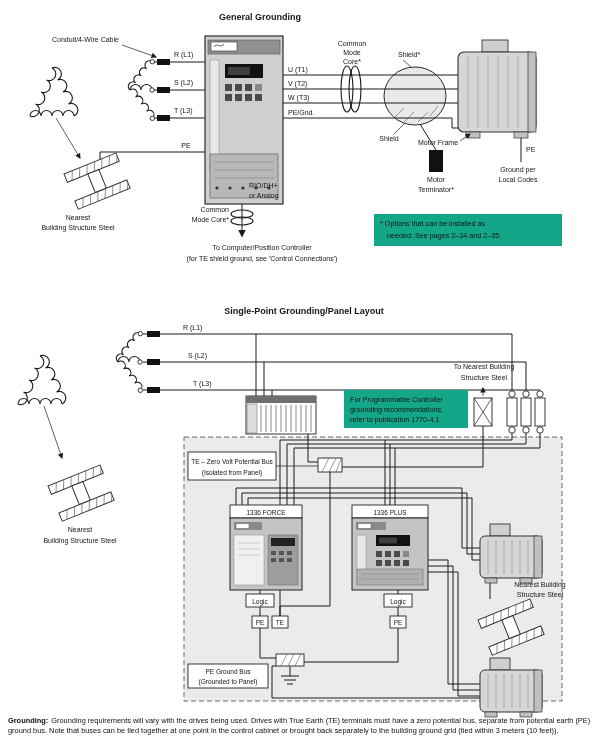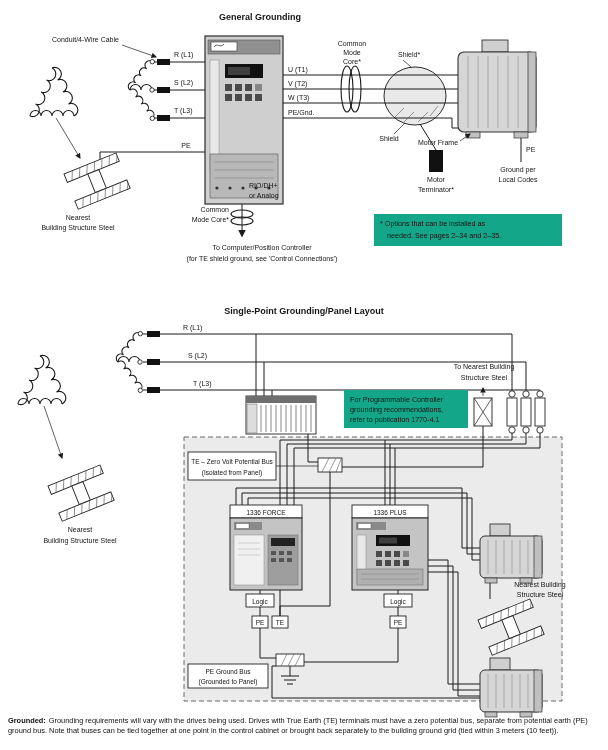--- a/index.html
+++ b/index.html
@@ -341,14 +341,14 @@
       <rect x="0" y="12" width="62" height="42" rx="5" fill="#d6d6d6" stroke="#333" stroke-width="1"></rect>
       <rect x="54" y="12" width="8" height="42" fill="#c0c0c0" stroke="#333" stroke-width=".7"></rect>
       <path class="fins" d="M8 16V50M16 16V50M24 16V50M32 16V50M40 16V50M48 16V50"></path>
       <rect x="5" y="54" width="12" height="5" fill="#c0c0c0" stroke="#333" stroke-width=".7"></rect>
       <rect x="40" y="54" width="12" height="5" fill="#c0c0c0" stroke="#333" stroke-width=".7"></rect>
     </g>
   </g>
 </svg>
 
 <div class="footer">
-  <span class="b">Grounded:</span><span>Grounding requirements will vary with the drives being used. Drives with True Earth (TE) terminals must have a zero potential bus, separate from potential earth (PE) ground bus. Note that buses can be tied together at one point in the control cabinet or brought back separately to the building ground grid (tied within 3 meters (10 feet)).</span>
+  <span class="b">Grounding:</span><span>Grounding requirements will vary with the drives being used. Drives with True Earth (TE) terminals must have a zero potential bus, separate from potential earth (PE) ground bus. Note that buses can be tied together at one point in the control cabinet or brought back separately to the building ground grid (tied within 3 meters (10 feet)).</span>
 </div>
 
 </body></html>

